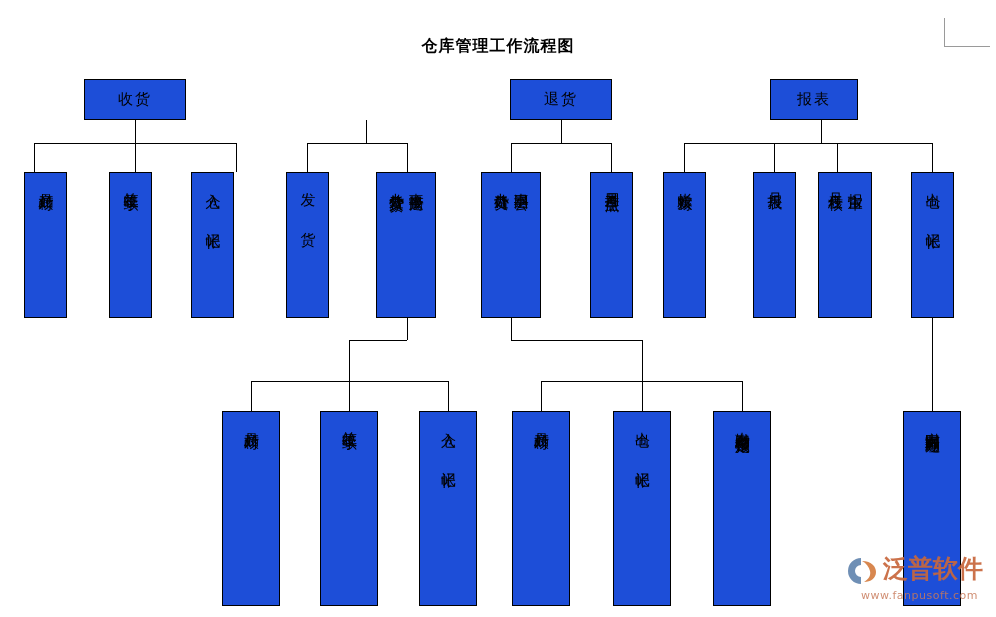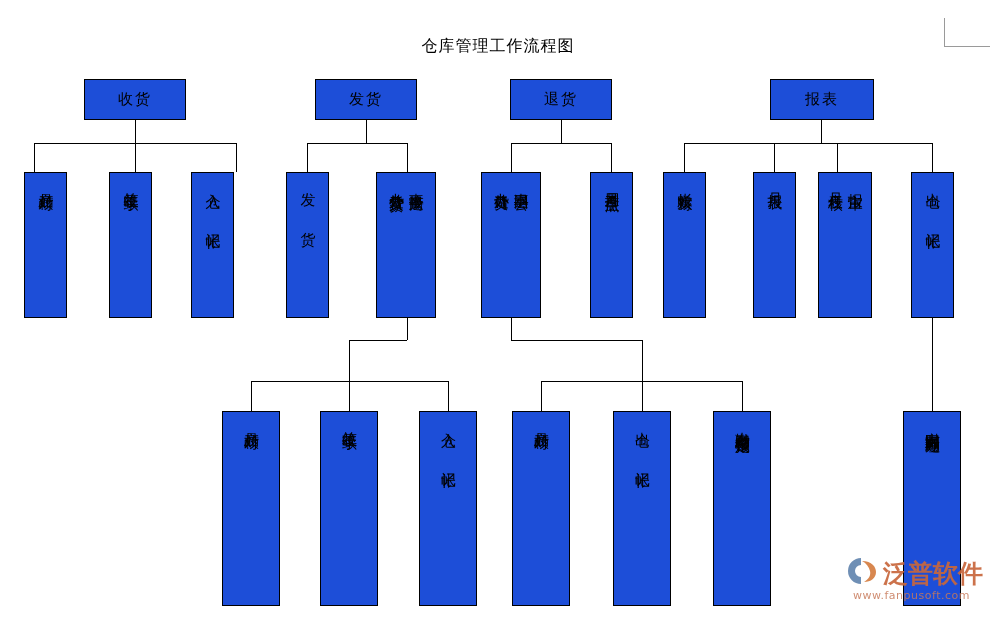--- a/index.html
+++ b/index.html
@@ -20,21 +20,21 @@
     border-left:1px solid #9a9a9a;
     border-bottom:1px solid #9a9a9a;
     pointer-events:none;
   }
 
   
   .title{
     position:absolute;
     left:0;top:36px;width:996px;
     text-align:center;
-    font-size:16px;font-weight:normal;color:#000;
+    font-size:16px;font-weight:bold;color:#000;
     letter-spacing:1px;
   }
 
   
   svg.links{position:absolute;left:0;top:0;width:996px;height:617px;}
   svg.links line{stroke:#000;stroke-width:1;shape-rendering:crispEdges;}
 
   
   .box{
     position:absolute;
@@ -75,31 +75,31 @@
   }
   .vcol.gap{letter-spacing:1px;}
 
   
   .watermark{
     position:absolute;
     left:845px;top:556px;
     width:150px;height:58px;
     pointer-events:none;
   }
-  .wm-row{display:flex;align-items:flex-end;gap:4px;}
+  .wm-row{display:flex;align-items:flex-start;gap:4px;}
   .wm-logo{width:34px;height:30px;position:relative;flex:0 0 auto;}
   .wm-text{
     font-size:25px;font-weight:bold;color:#c8673c;
     font-family:"DejaVu Sans","Liberation Sans",sans-serif;
     letter-spacing:0px;line-height:1;
     opacity:.92;
   }
   .wm-url{
     font-size:11px;color:#c87a5a;
-    margin-top:3px;margin-left:8px;
+    margin-top:3px;margin-left:16px;
     letter-spacing:.5px;
     opacity:.85;
   }
 </style>
 </head>
 <body>
 
 <div id="stage">
 
   <div class="corner-mark"></div>
@@ -147,29 +147,26 @@
     <line x1="642" y1="381" x2="642" y2="411"></line>
     <line x1="742" y1="381" x2="742" y2="411"></line>
 
     <line x1="932" y1="318" x2="932" y2="411"></line>
   </svg>
 
   <div class="box h" style="left:84px;top:79px;width:102px;height:41px;">
     <span>收货</span>
   </div>
 
-  <div class="box h" style="left:315px;top:79px;width:102px;height:41px;">
-    <span>发货</span>
-  </div>
 
   <div class="box h" style="left:510px;top:79px;width:102px;height:41px;text-align:right;">
     <span><span>退货</span></span>
   </div>
 
-  <div class="box h" style="left:770px;top:79px;width:104px;height:41px;">
+  <div class="box h" style="left:770px;top:79px;width:88px;height:41px;">
     <span>报表</span>
   </div>
 
   <div class="box v" style="left:24px;top:172px;width:43px;height:146px;">
     <div class="vcol-wrap">
       <div class="vcol">产品核对</div>
     </div>
   </div>
 
   <div class="box v" style="left:109px;top:172px;width:43px;height:146px;">

